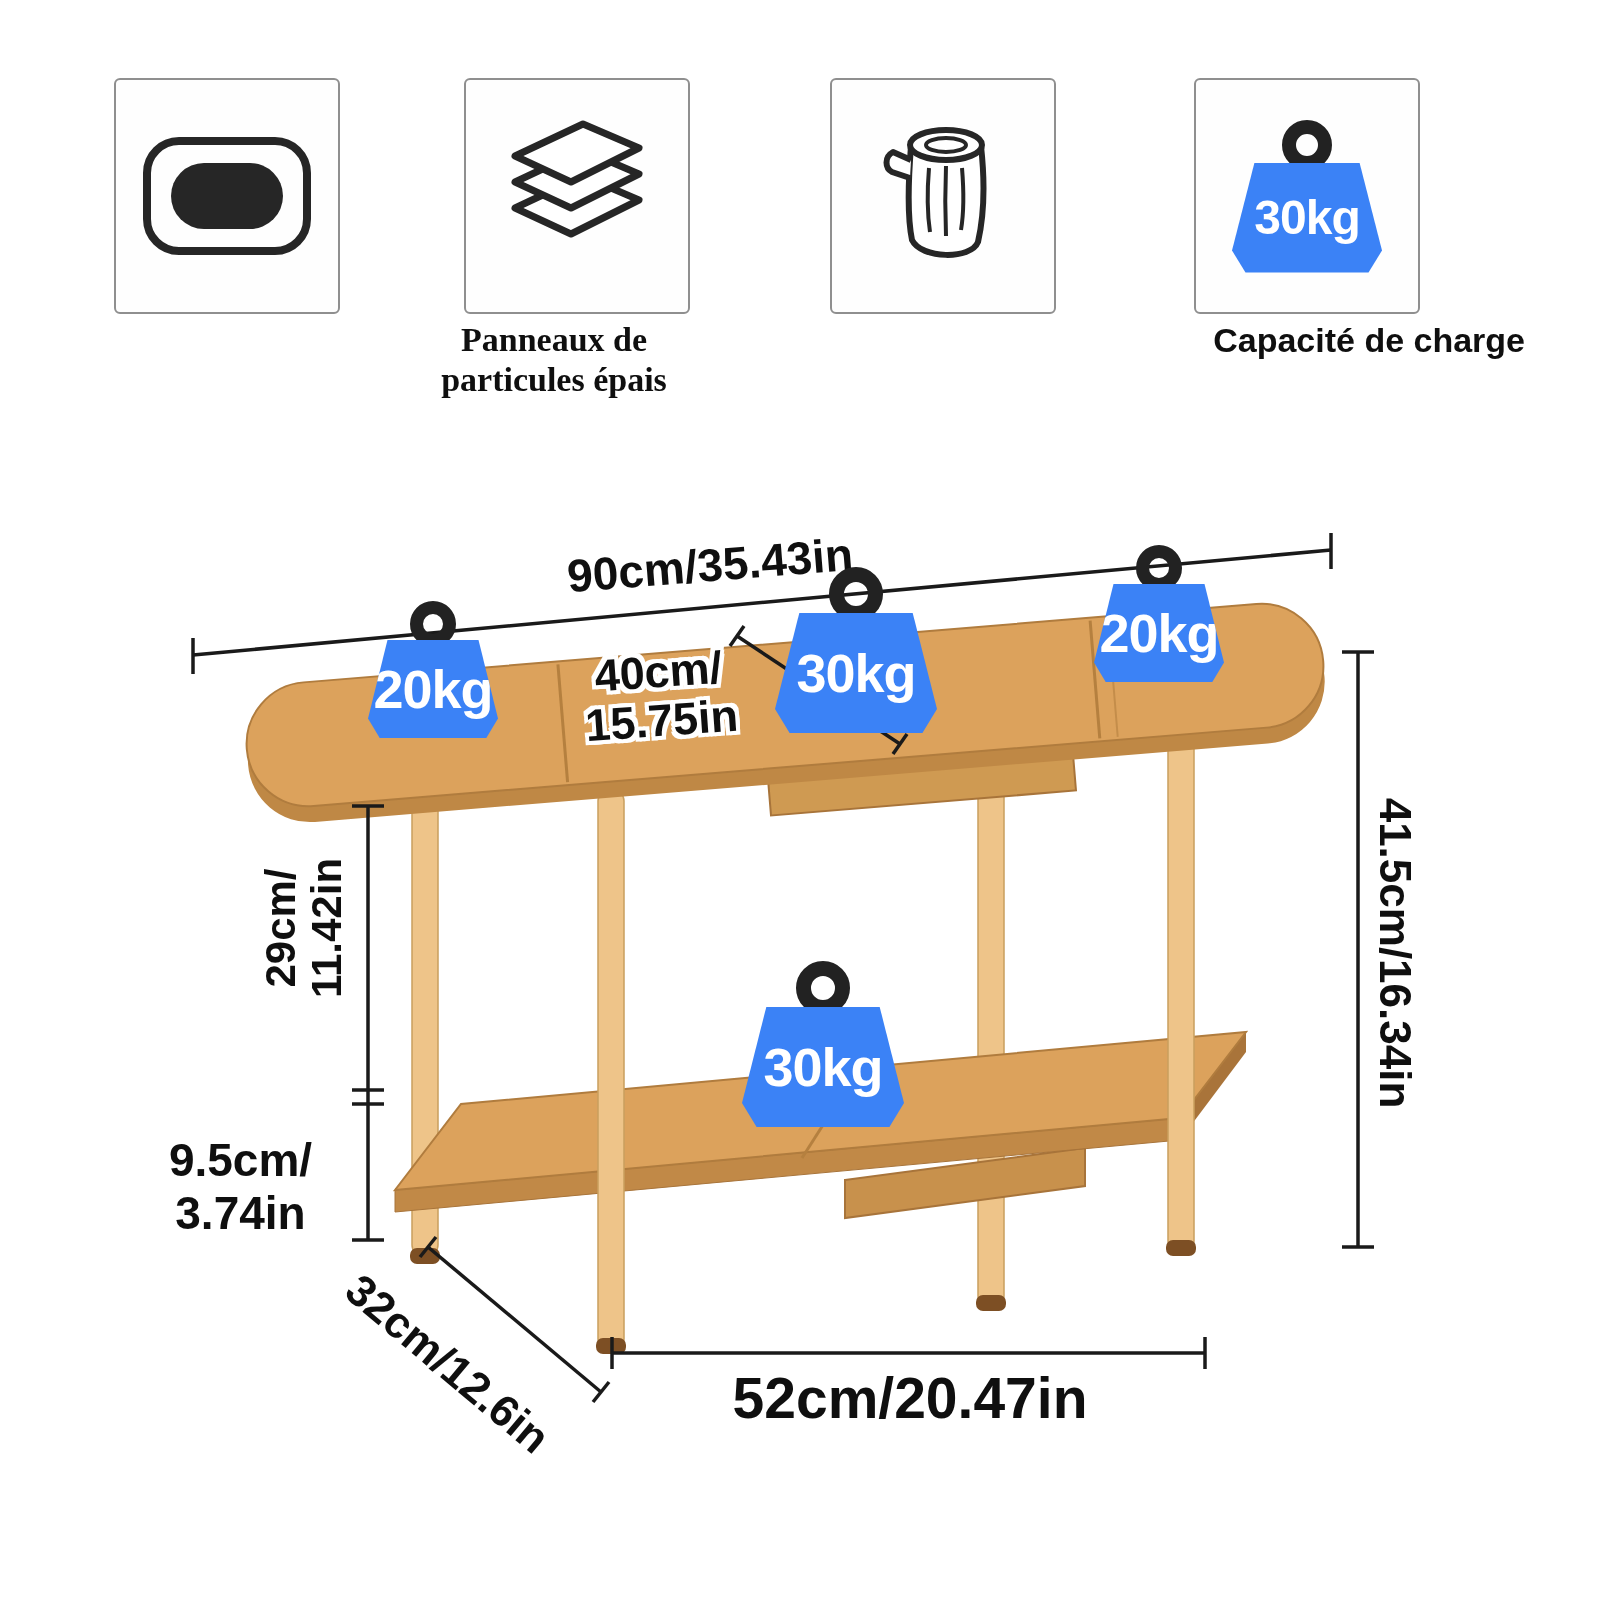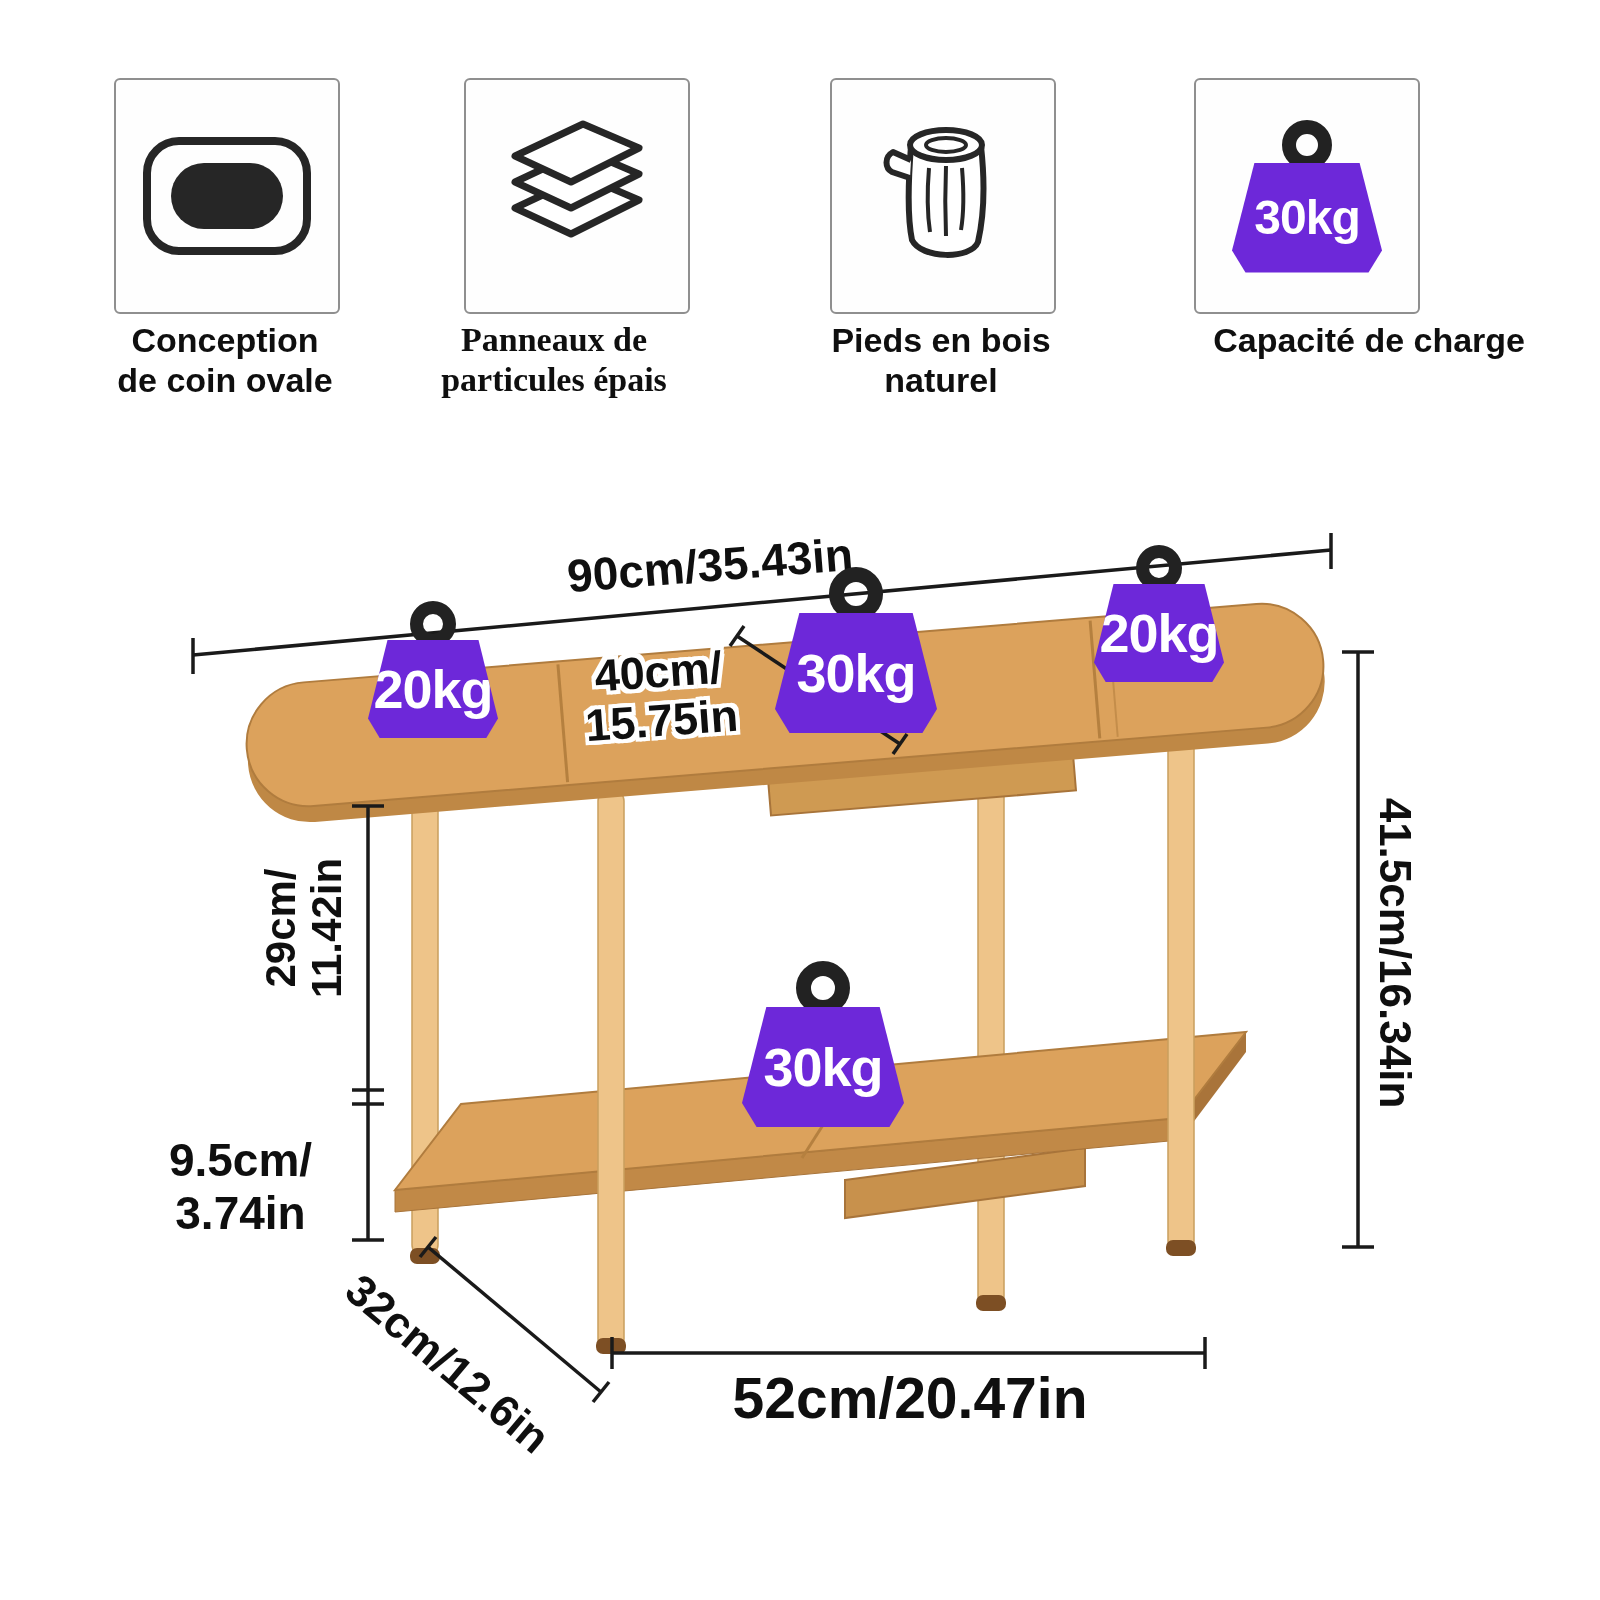--- a/index.html
+++ b/index.html
@@ -10,21 +10,21 @@
         border-radius:6px;background:#fefefe;display:flex;align-items:center;justify-content:center;}
   .flabel{position:absolute;top:320px;text-align:center;font-weight:bold;font-size:34px;
           line-height:1.18;color:#0f0f0f;z-index:2;}
   
   .oval-outer{width:168px;height:118px;border:8px solid #262626;border-radius:36px;
               display:flex;align-items:center;justify-content:center;box-sizing:border-box;}
   .oval-inner{width:112px;height:66px;background:#262626;border-radius:36px;}
   
   .badge{position:absolute;display:flex;flex-direction:column;align-items:center;z-index:3;}
   .badge .handle{box-sizing:border-box;border-radius:50%;background:transparent;border:13px solid #222;}
-  .badge .body{background:#6d28d9;color:#fff;font-weight:bold;display:flex;align-items:center;
+  .badge .body{background:#3b82f6;color:#fff;font-weight:bold;display:flex;align-items:center;
                justify-content:center;clip-path:polygon(15% 0,85% 0,100% 80%,91% 100%,9% 100%,0 80%);
                letter-spacing:-1px;}
   .badge-sm .handle{width:46px;height:46px;}
   .badge-sm .body{width:130px;height:98px;margin-top:-7px;font-size:54px;}
   .badge-lg .handle{width:54px;height:54px;border-width:15px;}
   .badge-lg .body{width:162px;height:120px;margin-top:-8px;font-size:54px;}
   .badge-feat{position:relative;}
   .badge-feat .handle{width:50px;height:50px;border-width:14px;}
   .badge-feat .body{width:150px;height:110px;margin-top:-7px;font-size:48px;}
   
@@ -69,31 +69,23 @@
     </svg>
   </div>
 
   <div class="fbox" style="left:1194px;">
     <div class="badge badge-feat">
       <div class="handle"></div>
       <div class="body">30kg</div>
     </div>
   </div>
 
-  <div class="flabel" style="left:45px;width:360px;">
-    <span>Conception</span><br>
-    <span>de coin ovale</span>
-  </div>
   <div class="flabel" style="left:374px;width:360px;font-family:Liberation Serif, serif;">
     <span>Panneaux de</span><br>
     <span>particules épais</span>
-  </div>
-  <div class="flabel" style="left:761px;width:360px;">
-    <span>Pieds en bois</span><br>
-    <span>naturel</span>
   </div>
   <div class="flabel" style="left:1085px;width:440px;text-align:right;">
     <span>Capacité de charge</span><br>
   </div>
 
   <svg class="scene" width="1600" height="1600" viewBox="0 0 1600 1600">
 
     <g>
       <rect x="412" y="800" width="26" height="456" rx="11" fill="#eec489" stroke="#c99f5e" stroke-width="1.5"></rect>
       <rect x="410" y="1248" width="30" height="16" rx="7" fill="#7d4f24"></rect>

